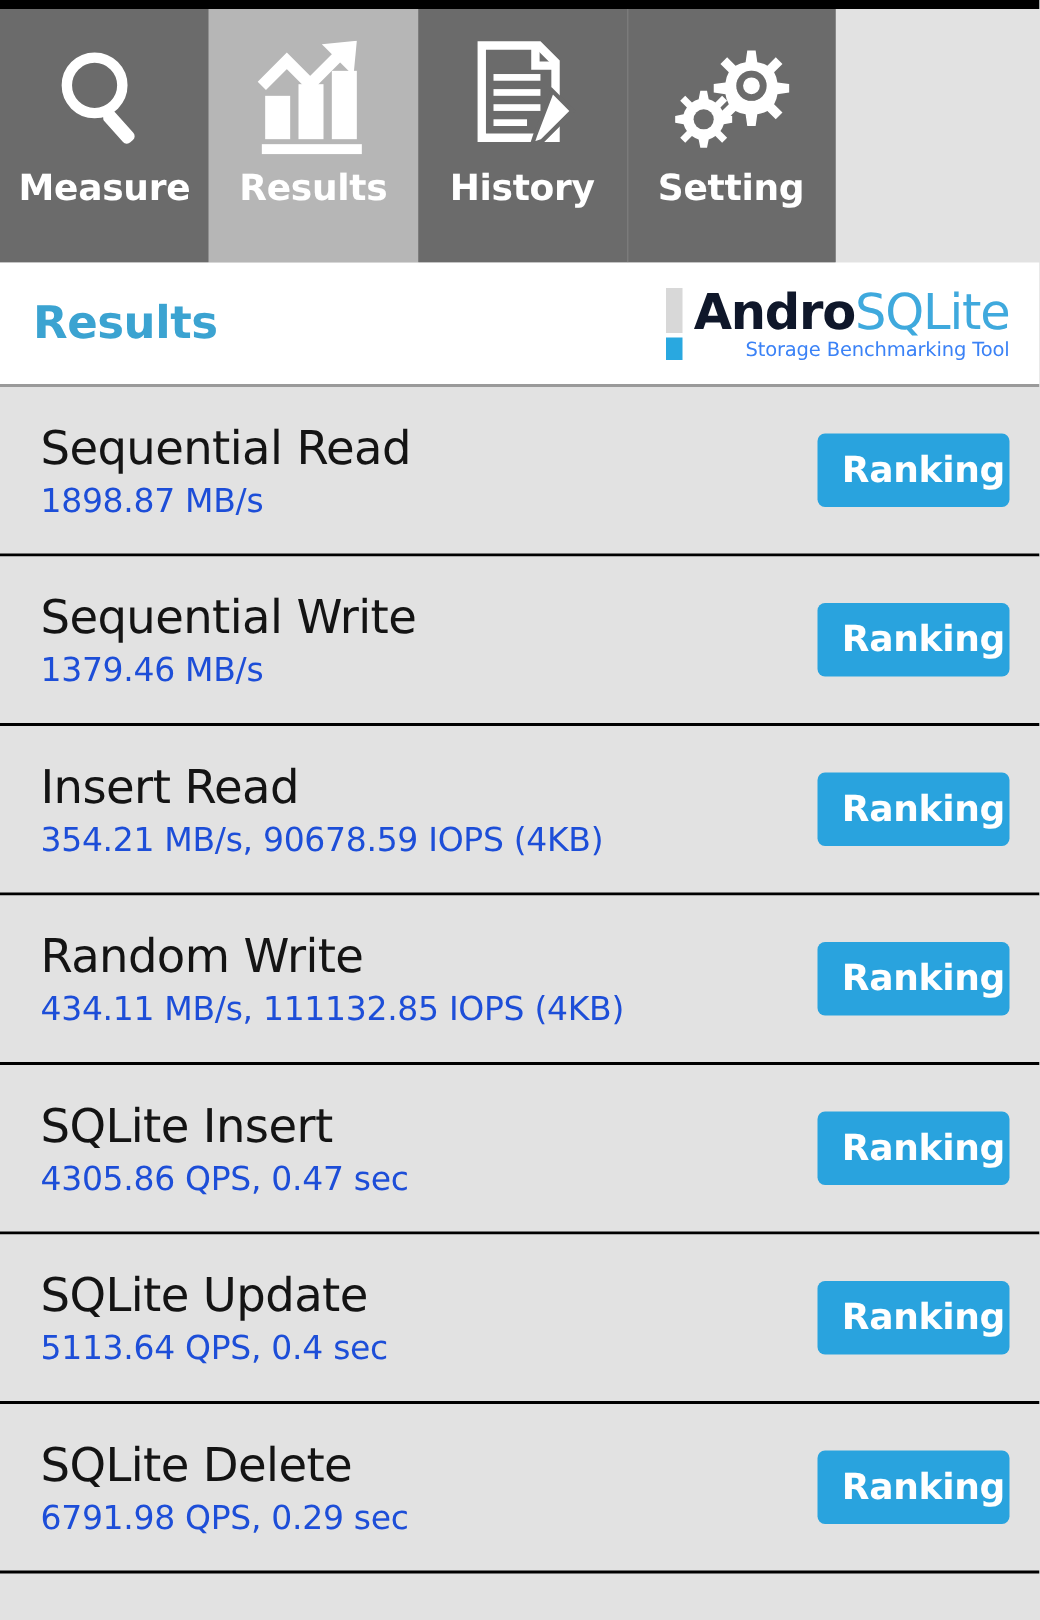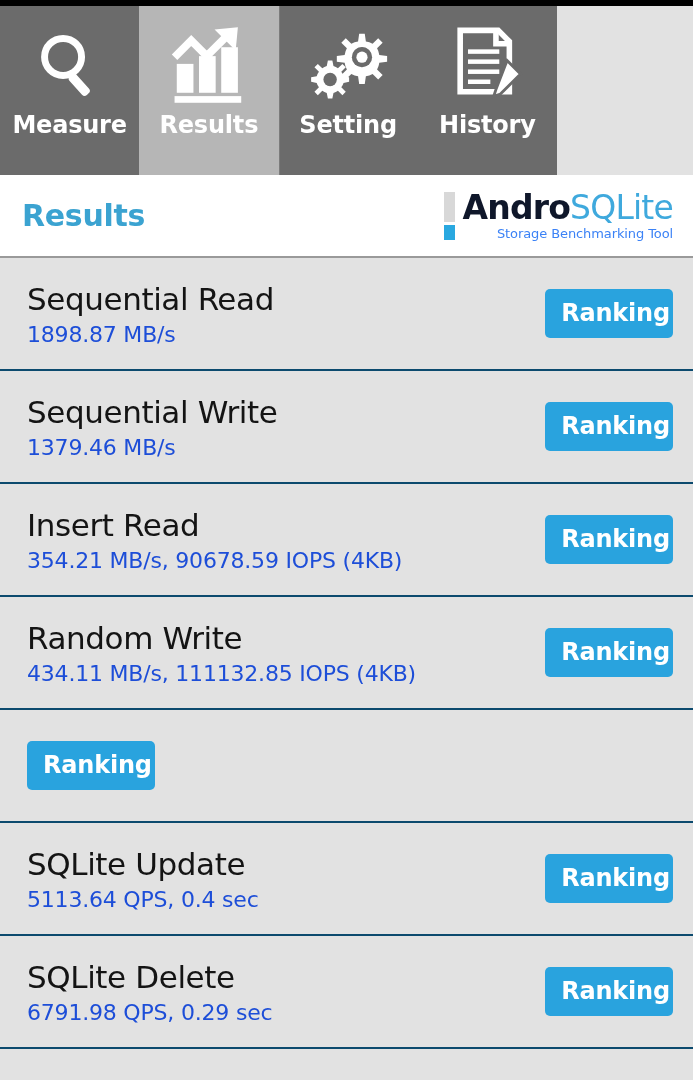--- a/index.html
+++ b/index.html
@@ -153,21 +153,21 @@
     position: absolute;
     top: 258px; left: 0;
     width: 693px;
     background: #e2e2e2;
   }
 
   .result-row {
     position: relative;
     height: 113px;
     background: #e2e2e2;
-    border-bottom: 2px solid #0c4a6e;
+    border-bottom: 2px solid #000000;
     display: flex;
     align-items: center;
     justify-content: space-between;
     padding: 0 20px 0 27px;
   }
 
   .row-texts {
     display: flex;
     flex-direction: column;
     justify-content: center;
@@ -229,55 +229,55 @@
         <svg width="80" height="76" viewBox="0 0 72 68">
           <rect x="7" y="33" width="15" height="26" fill="#ffffff"></rect>
           <rect x="27" y="26" width="15" height="33" fill="#ffffff"></rect>
           <rect x="47" y="18" width="15" height="41" fill="#ffffff"></rect>
           <rect x="5" y="62" width="60" height="6" fill="#ffffff"></rect>
           <path d="M5 27 L20 12 L34 26 L55 5" fill="none" stroke="#ffffff" stroke-width="7" stroke-linejoin="miter"></path>
           <path d="M41 2 L62 0 L60 21 Z" fill="#ffffff"></path>
         </svg>
       </span>
       <span class="tab-label">Results</span>
+    </div>
+
+    <div class="tab">
+      <span class="tab-icon">
+        <svg width="74" height="76" viewBox="0 0 64 68">
+          <path d="M8 3 H42 L52 13 V58 H8 Z" fill="none" stroke="#ffffff" stroke-width="5"></path>
+          <path d="M40 3 V15 H52" fill="none" stroke="#ffffff" stroke-width="5"></path>
+          <rect x="15" y="20" width="28" height="4" fill="#ffffff"></rect>
+          <rect x="15" y="29" width="28" height="4" fill="#ffffff"></rect>
+          <rect x="15" y="38" width="28" height="4" fill="#ffffff"></rect>
+          <rect x="15" y="47" width="20" height="4" fill="#ffffff"></rect>
+          <path d="M50 30 L62 42 L44 60 L38 62 L40 56 Z" fill="#ffffff" stroke="#6b6b6b" stroke-width="2.5"></path>
+        </svg>
+      </span>
+      <span class="tab-label">History</span>
     </div>
 
     <div class="tab sep">
       <span class="tab-icon">
         <svg width="82" height="76" viewBox="0 0 72 68">
           <g fill="#ffffff">
             <path d="M46 6 l5 0 1 7 a16 16 0 0 1 6 2 l5-5 4 4 -5 5 a16 16 0 0 1 2 6 l7 1 0 5 -7 1 a16 16 0 0 1 -2 6 l5 5 -4 4 -5-5 a16 16 0 0 1 -6 2 l-1 7 -5 0 -1-7 a16 16 0 0 1 -6-2 l-5 5 -4-4 5-5 a16 16 0 0 1 -2-6 l-7-1 0-5 7-1 a16 16 0 0 1 2-6 l-5-5 4-4 5 5 a16 16 0 0 1 6-2 z"></path>
             <circle cx="48.5" cy="27" r="9" fill="#b6b6b6" stroke="#6b6b6b" stroke-width="0"></circle>
           </g>
           <circle cx="48.5" cy="27" r="9" fill="#6b6b6b"></circle>
           <circle cx="48.5" cy="27" r="5" fill="#ffffff"></circle>
           <g fill="#ffffff">
             <path d="M18 30 l4 0 1 5 a12 12 0 0 1 4 2 l4-4 3 3 -4 4 a12 12 0 0 1 2 4 l5 1 0 4 -5 1 a12 12 0 0 1 -2 4 l4 4 -3 3 -4-4 a12 12 0 0 1 -4 2 l-1 5 -4 0 -1-5 a12 12 0 0 1 -4-2 l-4 4 -3-3 4-4 a12 12 0 0 1 -2-4 l-5-1 0-4 5-1 a12 12 0 0 1 2-4 l-4-4 3-3 4 4 a12 12 0 0 1 4-2 z"></path>
           </g>
           <circle cx="20" cy="47" r="6" fill="#6b6b6b"></circle>
         </svg>
       </span>
       <span class="tab-label">Setting</span>
     </div>
 
-    <div class="tab">
-      <span class="tab-icon">
-        <svg width="74" height="76" viewBox="0 0 64 68">
-          <path d="M8 3 H42 L52 13 V58 H8 Z" fill="none" stroke="#ffffff" stroke-width="5"></path>
-          <path d="M40 3 V15 H52" fill="none" stroke="#ffffff" stroke-width="5"></path>
-          <rect x="15" y="20" width="28" height="4" fill="#ffffff"></rect>
-          <rect x="15" y="29" width="28" height="4" fill="#ffffff"></rect>
-          <rect x="15" y="38" width="28" height="4" fill="#ffffff"></rect>
-          <rect x="15" y="47" width="20" height="4" fill="#ffffff"></rect>
-          <path d="M50 30 L62 42 L44 60 L38 62 L40 56 Z" fill="#ffffff" stroke="#6b6b6b" stroke-width="2.5"></path>
-        </svg>
-      </span>
-      <span class="tab-label">History</span>
-    </div>
-
   </div>
 
   <div class="page-header">
     <div class="page-title">Results</div>
 
     <div class="logo">
       <div class="logo-bar">
         <div class="logo-bar-top"></div>
         <div class="logo-bar-bottom"></div>
       </div>
@@ -311,20 +311,24 @@
         <button class="ranking-btn">Ranking</button>
       </div>
       <div class="result-row">
         <div class="row-texts">
           <div class="row-title">Random Write</div>
           <div class="row-value">434.11 MB/s, 111132.85 IOPS (4KB)</div>
         </div>
         <button class="ranking-btn">Ranking</button>
       </div>
       <div class="result-row">
+        <div class="row-texts">
+          <div class="row-title">SQLite Insert</div>
+          <div class="row-value">4305.86 QPS, 0.47 sec</div>
+        </div>
         <button class="ranking-btn">Ranking</button>
       </div>
       <div class="result-row">
         <div class="row-texts">
           <div class="row-title">SQLite Update</div>
           <div class="row-value">5113.64 QPS, 0.4 sec</div>
         </div>
         <button class="ranking-btn">Ranking</button>
       </div>
       <div class="result-row">

